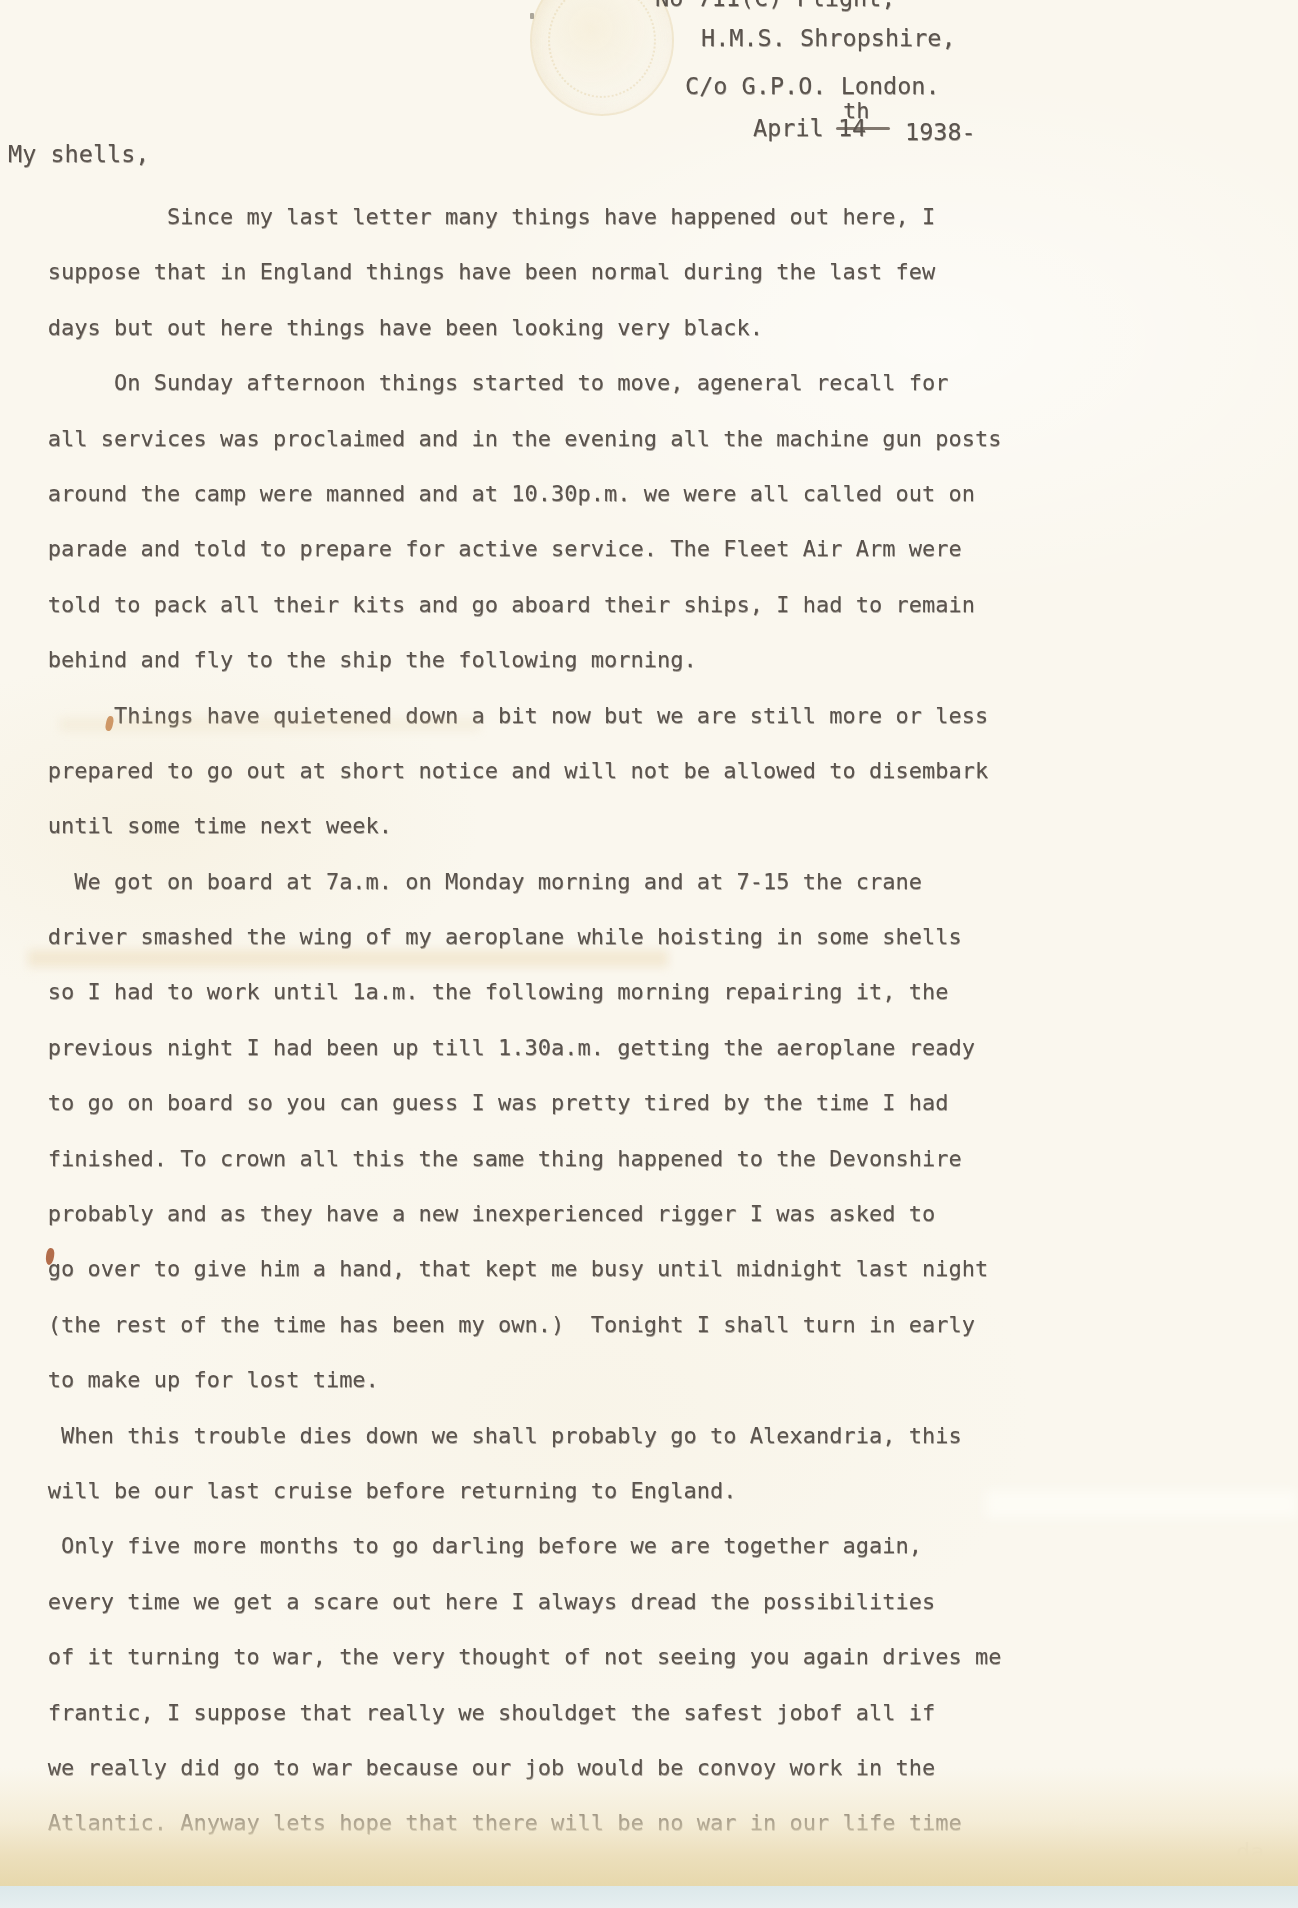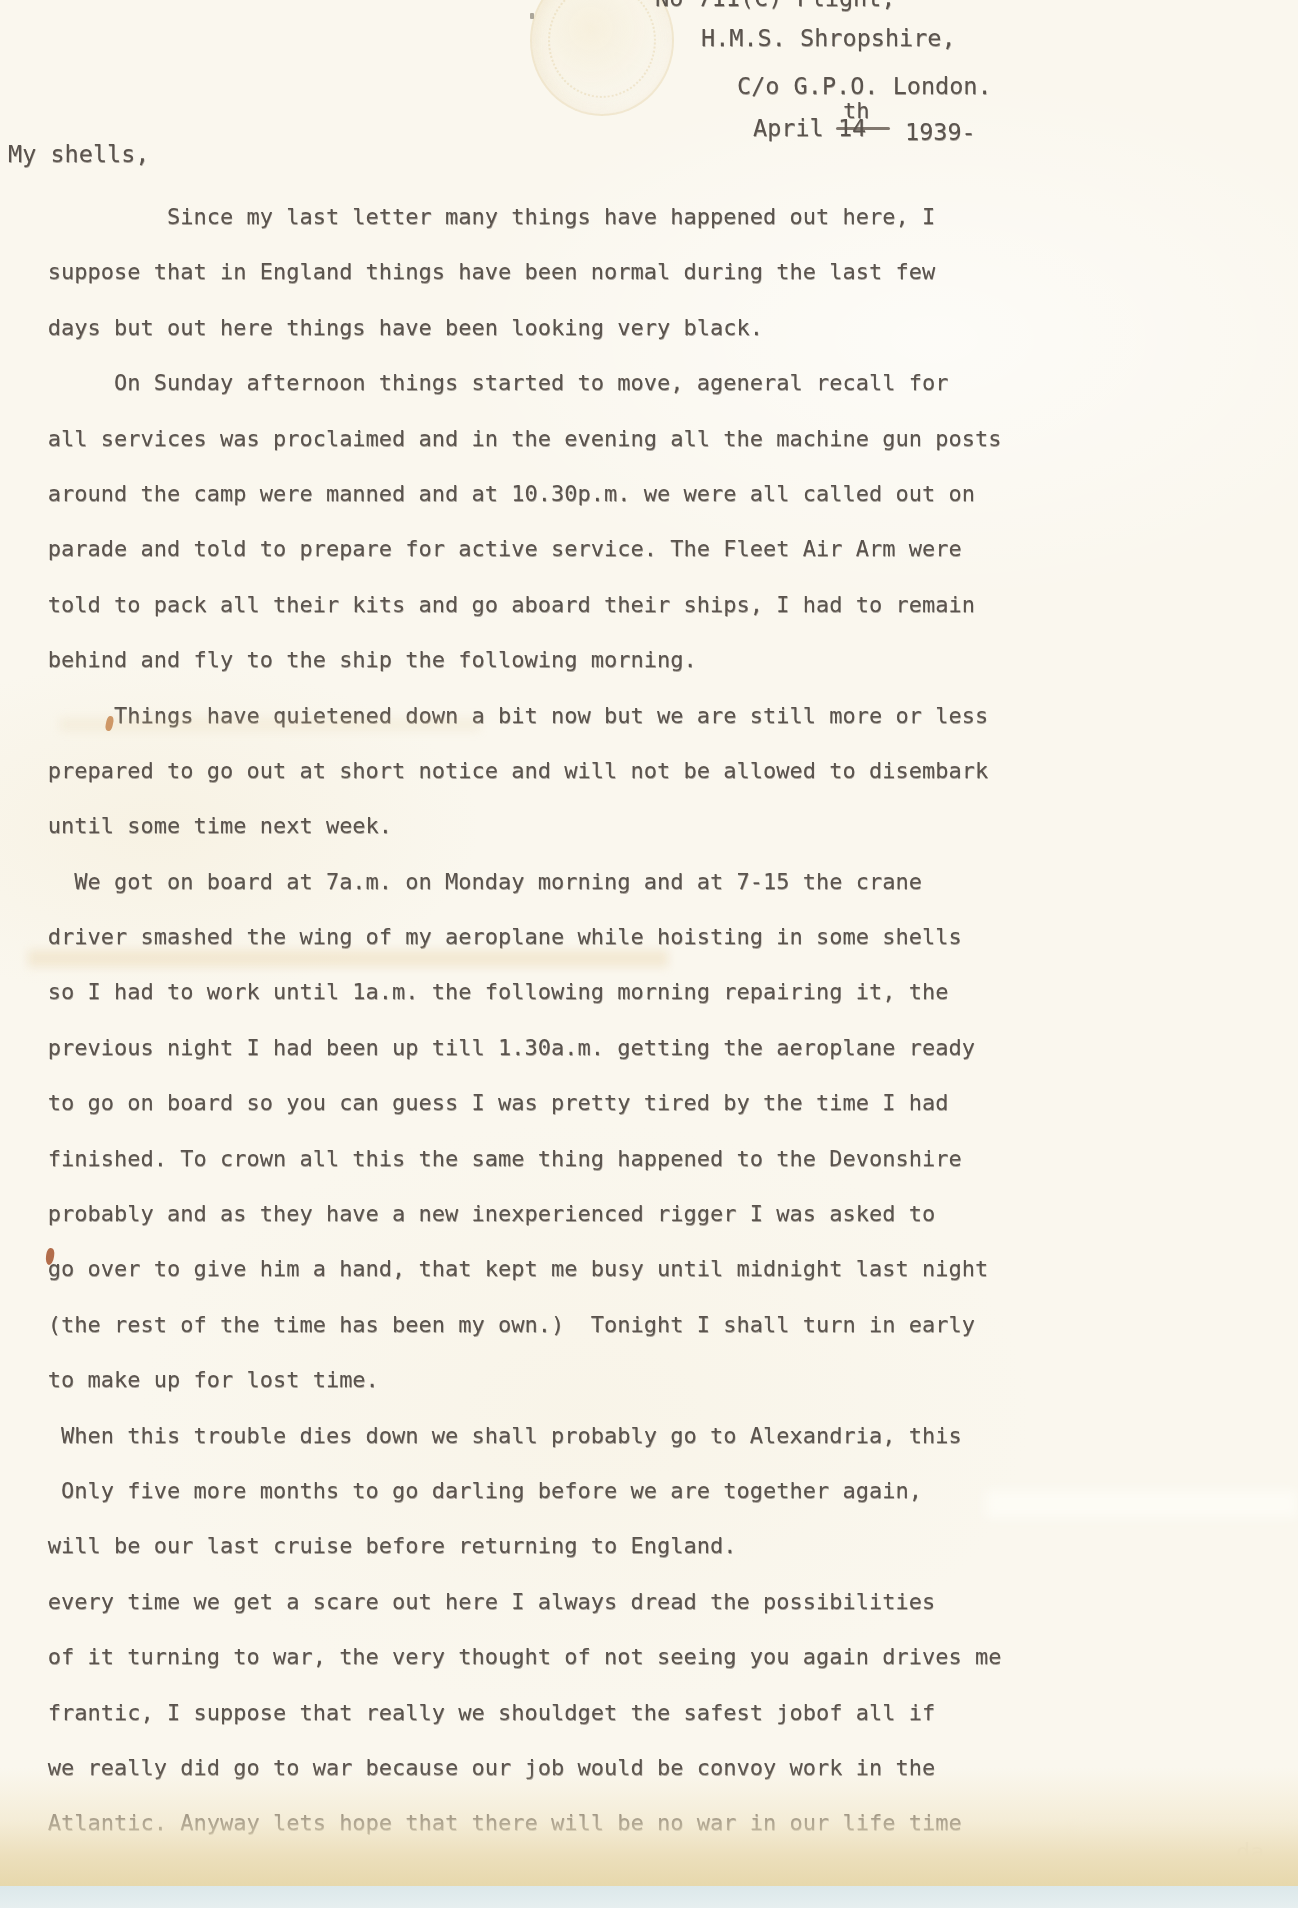--- a/index.html
+++ b/index.html
@@ -18,21 +18,21 @@
     color:#575049;
   }
   .typed{
     position:absolute;white-space:pre;
     font-size:23.5px;line-height:1.2;
     color:#5a534d;
     text-shadow:0.4px 0.5px 0.6px rgba(87,80,73,0.5);
   }
   .clipped-top{top:-16px;left:655px;}
   .ship-line{top:24px;left:701px;}
-  .addr-line{top:72px;left:737px;text-align:center;}
+  .addr-line{top:72px;left:685px;text-align:center;}
   .date-sup{top:98px;left:843px;font-size:22px;}
   .date-underline{
     position:absolute;left:836px;top:127px;width:54px;height:3px;
     background:#6b6158;opacity:0.85;border-radius:2px;
   }
   .date-word{top:114px;left:753px;}
   .date-year{top:118px;left:905px;}
   .salutation{top:140px;left:8px;}
   .letter-body{
     position:absolute;left:8px;top:189px;width:1280px;
@@ -102,21 +102,21 @@
     <div class="seal-inner"></div>
   </div>
   <div class="speck"></div>
 
   <div class="typed clipped-top">No 711(C) Flight,</div>
   <div class="typed ship-line">H.M.S. Shropshire,</div>
   <div class="typed addr-line">C/o G.P.O. London.</div>
   <div class="typed date-sup">th</div>
   <div class="date-underline"></div>
   <div class="typed date-word">April 14</div>
-  <div class="typed date-year">1939-</div>
+  <div class="typed date-year">1938-</div>
 
   <div class="typed salutation">My shells,</div>
 
   <div class="letter-body">
       <div class="line">            Since my last letter many things have happened out here, I</div>
       <div class="line">   suppose that in England things have been normal during the last few</div>
       <div class="line">   days but out here things have been looking very black.</div>
       <div class="line">        On Sunday afternoon things started to move, ageneral recall for</div>
       <div class="line">   all services was proclaimed and in the evening all the machine gun posts</div>
       <div class="line">   around the camp were manned and at 10.30p.m. we were all called out on</div>
@@ -130,22 +130,22 @@
       <div class="line">   driver smashed the wing of my aeroplane while hoisting in some shells</div>
       <div class="line">   so I had to work until 1a.m. the following morning repairing it, the</div>
       <div class="line">   previous night I had been up till 1.30a.m. getting the aeroplane ready</div>
       <div class="line">   to go on board so you can guess I was pretty tired by the time I had</div>
       <div class="line">   finished. To crown all this the same thing happened to the Devonshire</div>
       <div class="line">   probably and as they have a new inexperienced rigger I was asked to</div>
       <div class="line">   go over to give him a hand, that kept me busy until midnight last night</div>
       <div class="line">   (the rest of the time has been my own.)  Tonight I shall turn in early</div>
       <div class="line">   to make up for lost time.</div>
       <div class="line">    When this trouble dies down we shall probably go to Alexandria, this</div>
+      <div class="line">   will be our last cruise before returning to England.</div>
       <div class="line">    Only five more months to go darling before we are together again,</div>
-      <div class="line">   will be our last cruise before returning to England.</div>
       <div class="line">   every time we get a scare out here I always dread the possibilities</div>
       <div class="line">   of it turning to war, the very thought of not seeing you again drives me</div>
       <div class="line">   frantic, I suppose that really we shouldget the safest jobof all if</div>
       <div class="line">   we really did go to war because our job would be convoy work in the</div>
       <div class="line">   Atlantic. Anyway lets hope that there will be no war in our life time</div>
       <div class="line">   darling.</div>
     </div>
 
   <div class="typed faded-frag">da</div>
 

